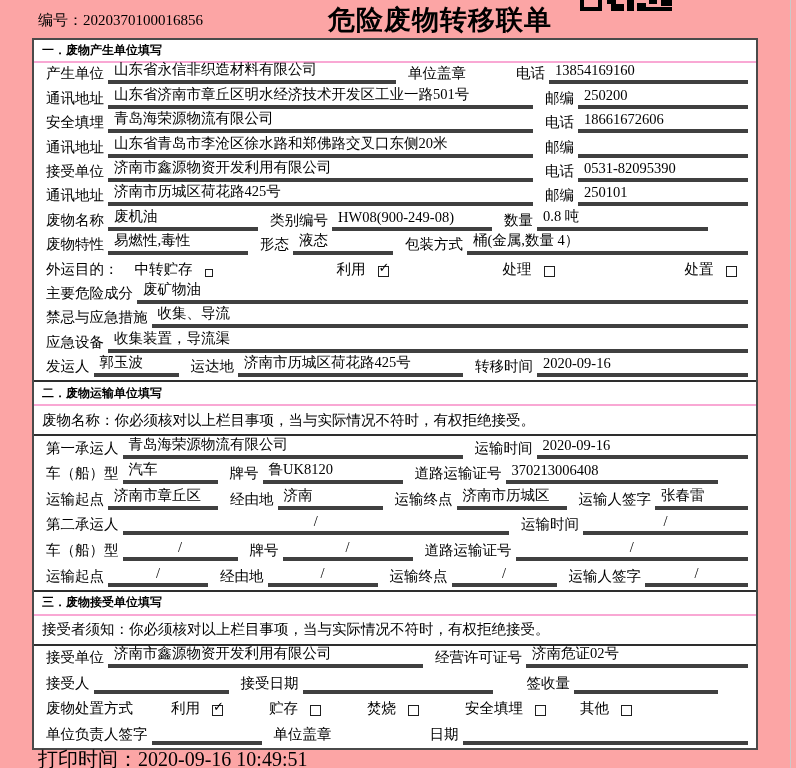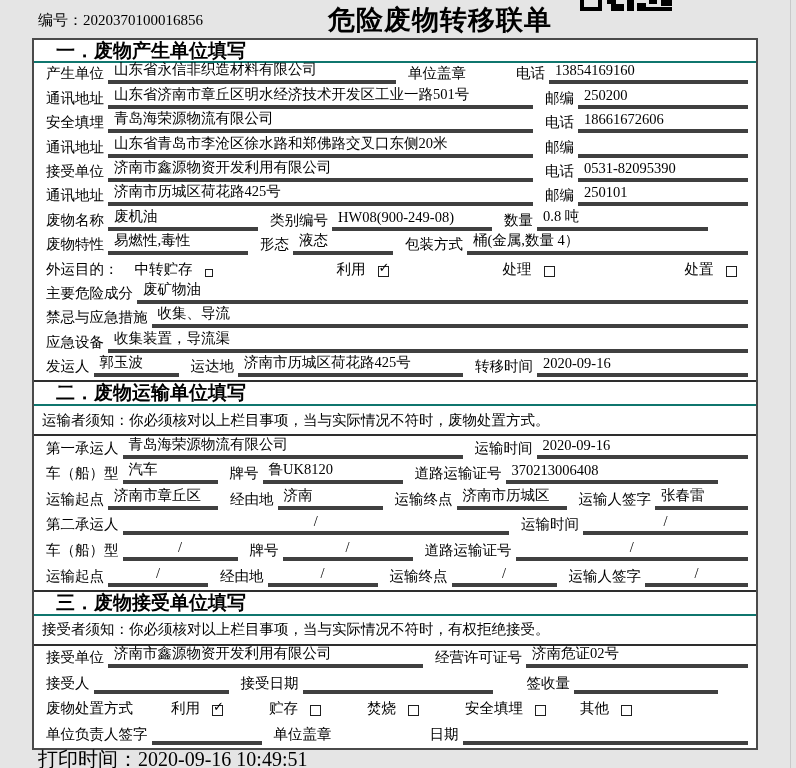--- a/index.html
+++ b/index.html
@@ -1,21 +1,21 @@
 <!DOCTYPE html>
 <html><head>
 <meta charset="utf-8">
 <style>
   * { box-sizing: border-box; margin: 0; padding: 0; }
   html, body { background: #ffffff; }
   .page {
     position: relative;
     width: 796px;
     height: 768px;
-    background: #e5e5e5;
+    background: #fca5a5;
     font-family: "Liberation Serif", "DejaVu Serif", serif;
     color: #000;
     overflow: hidden;
   }
   .screen-edge {
     position: absolute; top: 0; right: 5px; width: 1px; height: 100%;
     background: #c9c9c9;
   }
   .doc-no {
     position: absolute; left: 38px; top: 11px;
@@ -27,22 +27,22 @@
     letter-spacing: 1px; white-space: nowrap;
   }
   .qr-frag { position: absolute; left: 580px; top: 0; }
 
   .form-table {
     position: absolute; left: 32px; top: 38px; width: 726px;
     border: 2px solid #4a4a4a; background: #fff;
   }
   .sec-header {
     height: 23px; display: flex; align-items: center;
-    font-weight: bold; font-size: 19px; padding-left: 22px;
-    border-bottom: 2px solid #0f766e; white-space: nowrap;
+    font-weight: bold; font-size: 12px; padding-left: 8px;
+    border-bottom: 2px solid #f9a8d4; white-space: nowrap;
   }
   .sec-header.mid { border-top: 2px solid #2e2e2e; height: 26px; }
   .notice-row {
     height: 30px; display: flex; align-items: center;
     font-size: 14.5px; padding-left: 8px;
     border-bottom: 2px solid #2e2e2e; white-space: nowrap;
   }
   .row {
     display: flex; align-items: flex-end;
     padding: 0 8px 3px 8px; font-size: 14.5px;
@@ -225,21 +225,21 @@
         <span class="val w85">郭玉波</span>
         <span class="lbl ml8">运达地</span>
         <span class="val w225">济南市历城区荷花路425号</span>
         <span class="lbl ml8">转移时间</span>
         <span class="val grow">2020-09-16</span>
       </div>
     </div>
 
     <div class="s2">
       <div class="sec-header mid">二．废物运输单位填写</div>
-      <div class="notice-row">运输者须知：你必须核对以上栏目事项，当与实际情况不符时，废物处置方式。</div>
+      <div class="notice-row">废物名称：你必须核对以上栏目事项，当与实际情况不符时，有权拒绝接受。</div>
 
       <div class="row">
         <span class="lbl">第一承运人</span>
         <span class="val w340">青岛海荣源物流有限公司</span>
         <span class="lbl ml8">运输时间</span>
         <span class="val grow">2020-09-16</span>
       </div>
 
       <div class="row">
         <span class="lbl">车（船）型</span>

